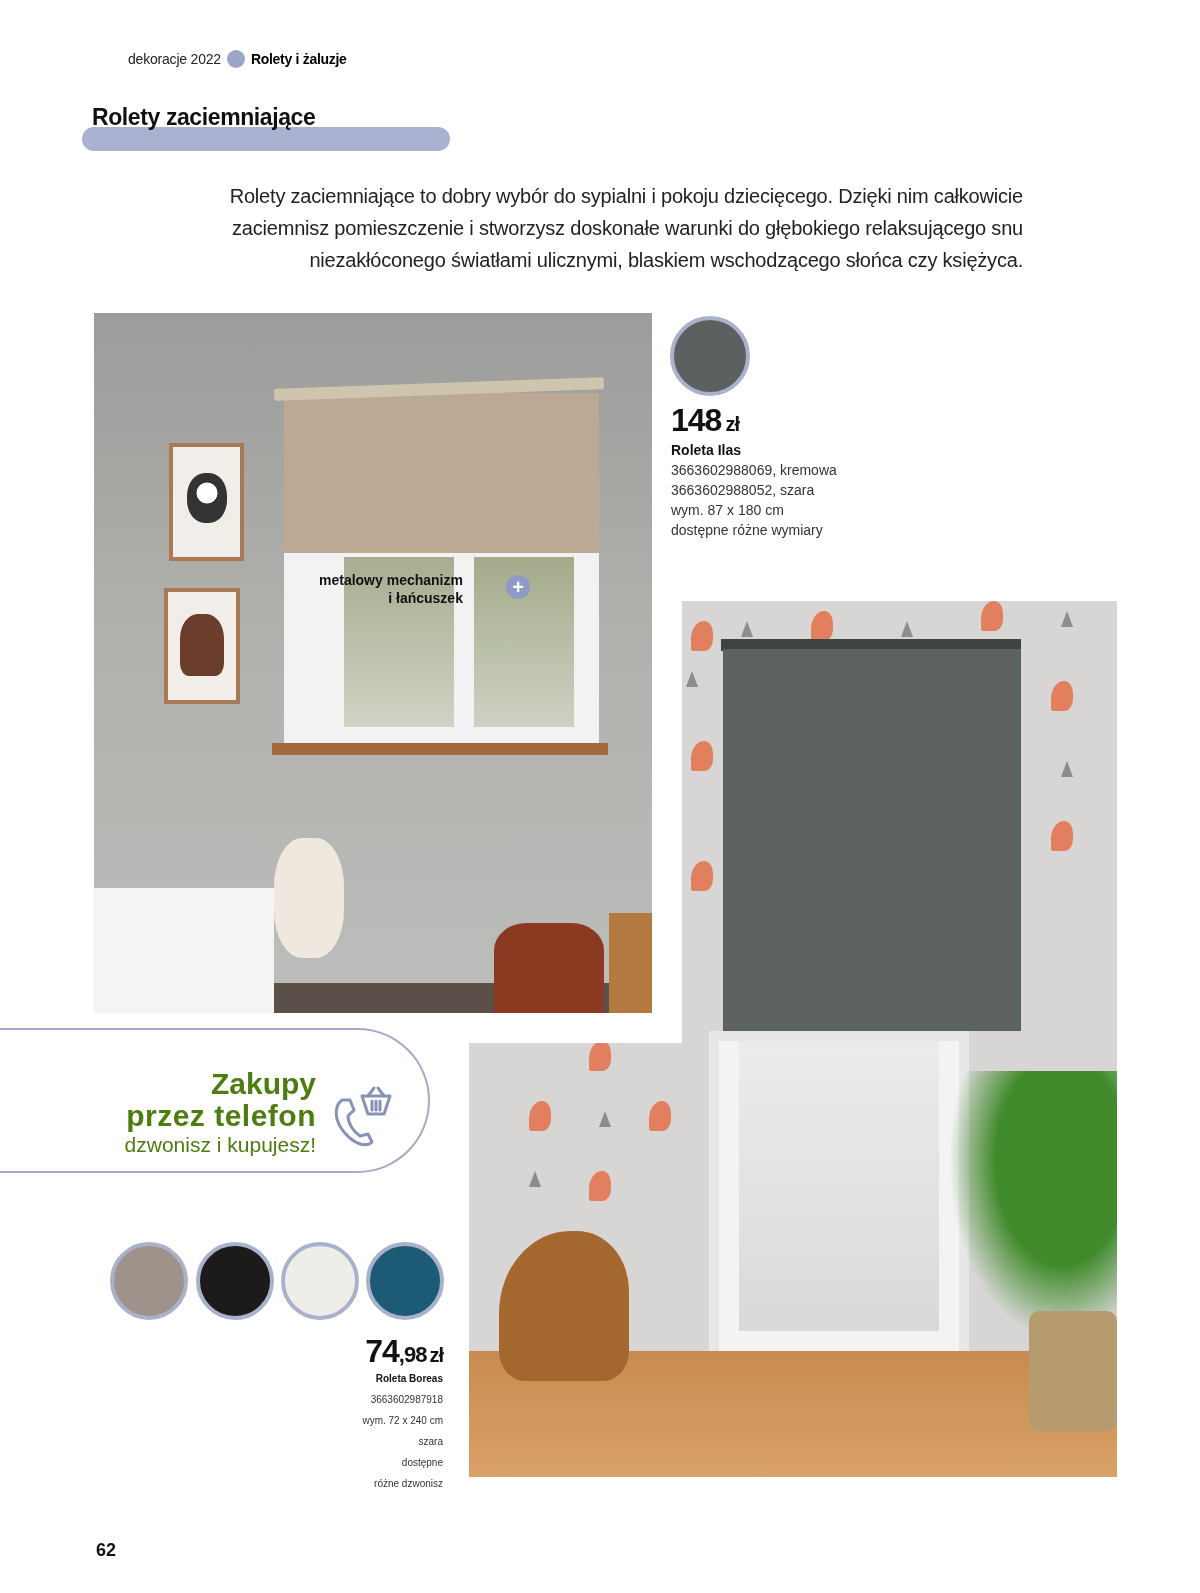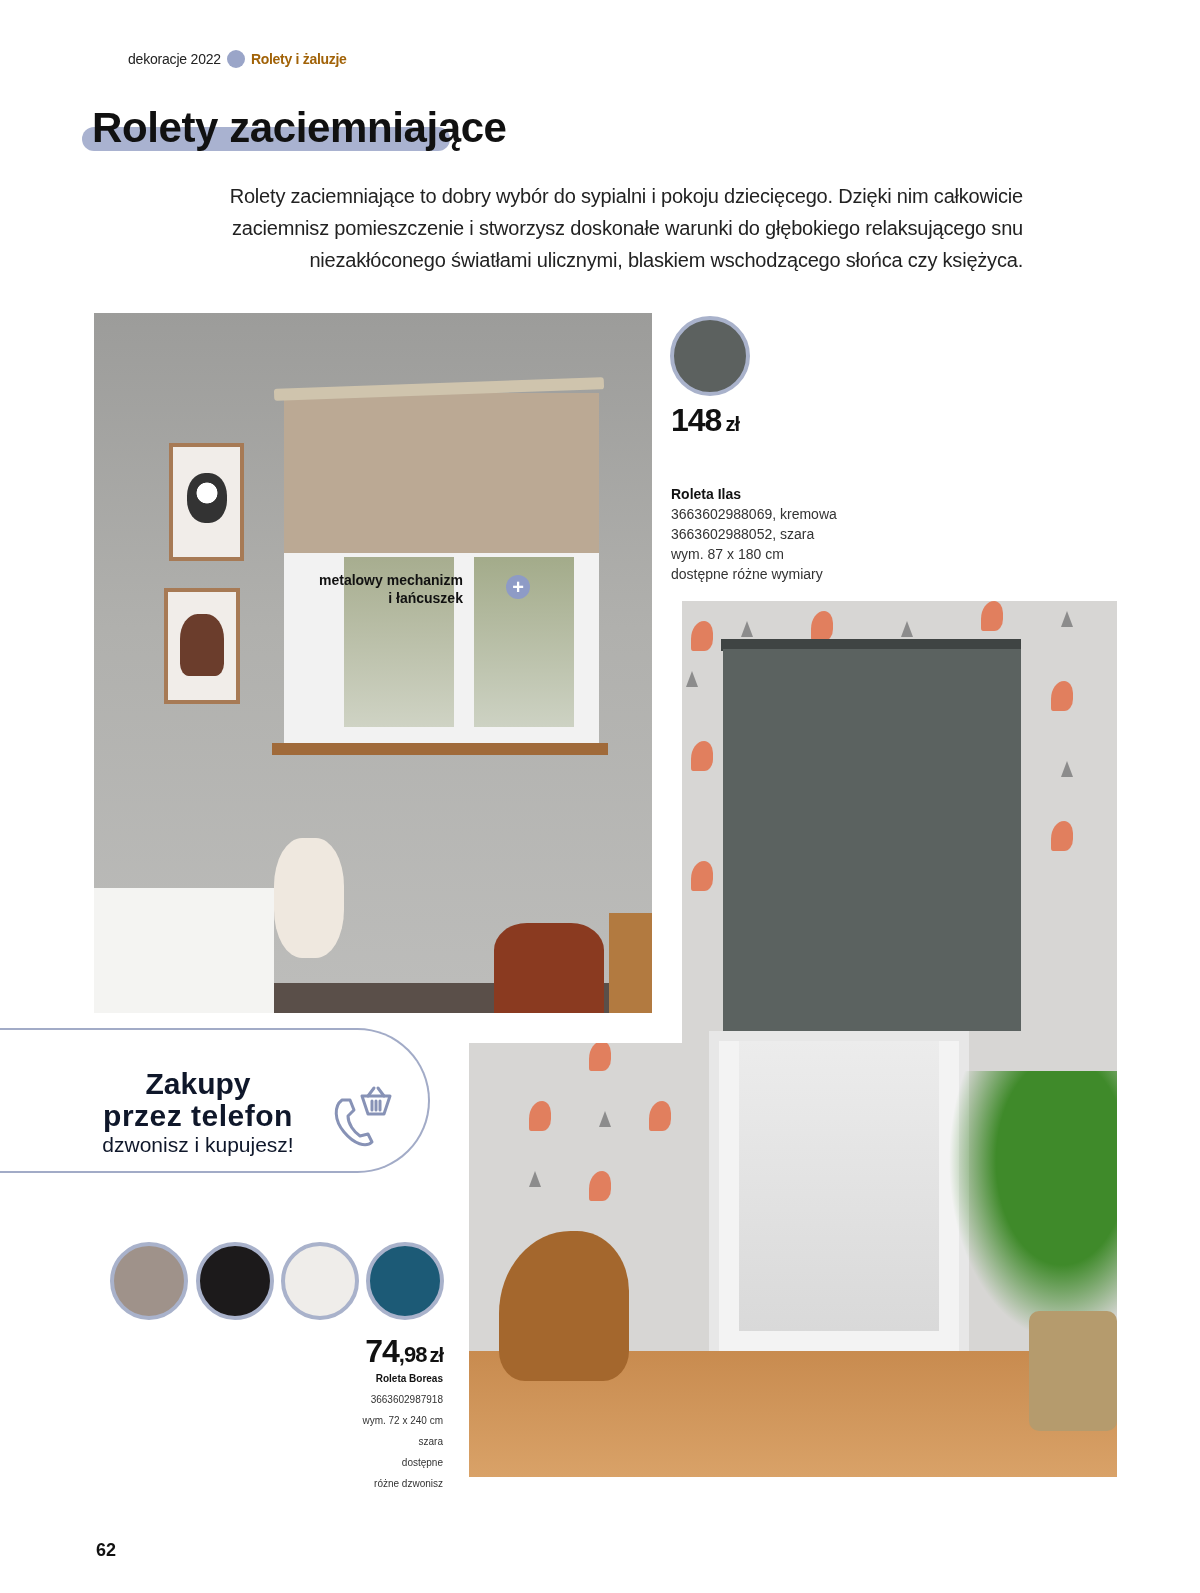--- a/index.html
+++ b/index.html
@@ -2,25 +2,25 @@
 <html><head>
 <meta charset="utf-8">
 <style>
   * { box-sizing: border-box; margin: 0; padding: 0; }
   html, body { width: 1200px; height: 1593px; background: #ffffff; overflow: hidden; }
   body { position: relative; font-family: "Liberation Sans", "DejaVu Sans", sans-serif; color: #1a1a1a; }
 
   .breadcrumb { position: absolute; left: 96px; top: 50px; display: flex; align-items: center; gap: 6px; font-size: 14px; }
   .breadcrumb .bc-main { color: #222; letter-spacing: -0.2px; margin-left: 32px; }
   .breadcrumb .bc-dot { width: 18px; height: 18px; border-radius: 50%; background: #9aa5c8; display: inline-block; }
-  .breadcrumb .bc-sub { color: #a16207; font-weight: bold; letter-spacing: -0.3px; }
+  .breadcrumb .bc-sub { color: #000000; font-weight: bold; letter-spacing: -0.3px; }
 
   .title-wrap { position: absolute; left: 82px; top: 100px; width: 368px; height: 54px; }
   .title-band { position: absolute; left: 0; top: 27px; width: 368px; height: 24px; background: #a9b2d0; border-radius: 12px; }
-  .page-title { position: absolute; left: 10px; top: 4px; font-size: 42px; font-weight: bold; color: #111; letter-spacing: -0.4px; white-space: nowrap; }
+  .page-title { position: absolute; left: 10px; top: 4px; font-size: 23px; font-weight: bold; color: #111; letter-spacing: -0.4px; white-space: nowrap; }
 
   .intro { position: absolute; left: 93px; top: 180px; width: 930px; font-size: 20px; line-height: 32px; color: #222; letter-spacing: -0.2px; text-align: right; }
 
   
   .photo1 { position: absolute; left: 94px; top: 313px; width: 558px; height: 700px; background: #a3a3a1; overflow: hidden; }
   .p1-wall { position: absolute; inset: 0; background: linear-gradient(180deg, #9c9c9a 0%, #b0b0ad 45%, #bdbdbb 100%); }
   .p1-blind-bar { position: absolute; left: 180px; top: 70px; width: 330px; height: 12px; background: #cfc4ad; transform: rotate(-2deg); border-radius: 3px; }
   .p1-blind { position: absolute; left: 190px; top: 80px; width: 315px; height: 160px; background: #bba994; }
   .p1-window { position: absolute; left: 190px; top: 240px; width: 315px; height: 190px; background: #f2f2f2; }
   .p1-glass1 { position: absolute; left: 60px; top: 4px; width: 110px; height: 170px; background: linear-gradient(180deg,#a7ad8f,#cfd3c4); }
@@ -53,25 +53,25 @@
   .p2-pot { position: absolute; left: 560px; top: 280px; width: 88px; height: 120px; background: #b59b6d; border-radius: 10px; }
   .fox { position: absolute; width: 22px; height: 30px; background: #e17f5e; border-radius: 60% 40% 40% 10%; }
   .tree { position: absolute; width: 0; height: 0; border-left: 6px solid transparent; border-right: 6px solid transparent; border-bottom: 16px solid #8c8c8c; }
 
   
   .swatch { position: absolute; border-radius: 50%; border: 4px solid #a9b2cb; }
   .swatch-main { left: 670px; top: 316px; width: 80px; height: 80px; background: #5c615f; }
   .price1 { position: absolute; left: 671px; top: 402px; font-size: 32px; font-weight: bold; color: #111; letter-spacing: -1px; }
   .price1 .cur { font-size: 20px; margin-left: 4px; }
   .prod1 { position: absolute; left: 671px; top: 440px; font-size: 14px; line-height: 20px; color: #333; }
-  .prod1 .pname { font-weight: bold; color: #111; margin-top: 44px; }
+  .prod1 .pname { font-weight: bold; color: #111; }
 
   
   .promo-arc { position: absolute; left: -250px; top: 1028px; width: 680px; height: 145px; border: 2px solid #a2abc7; border-left: none; border-radius: 0 90px 90px 0; }
-  .promo { position: absolute; left: 80px; top: 1068px; width: 236px; text-align: center; color: #0f172a; }
+  .promo { position: absolute; left: 80px; top: 1068px; width: 236px; text-align: right; color: #4d7c0f; }
   .promo .l1 { font-size: 30px; font-weight: bold; line-height: 32px; }
   .promo .l2 { font-size: 30px; font-weight: bold; line-height: 32px; letter-spacing: 0.5px; }
   .promo .l3 { font-size: 21px; line-height: 26px; }
   .promo-icon { position: absolute; left: 328px; top: 1080px; width: 72px; height: 72px; }
 
   .sw2 { top: 1242px; width: 78px; height: 78px; }
   .price2 { position: absolute; right: 757px; top: 1333px; font-size: 32px; font-weight: bold; color: #111; letter-spacing: -1px; white-space: nowrap; text-align: right; }
   .price2 .dec { font-size: 22px; }
   .price2 .cur { font-size: 20px; margin-left: 3px; }
   .prod2 { position: absolute; right: 757px; top: 1368px; text-align: right; font-size: 10px; line-height: 21px; color: #333; }

